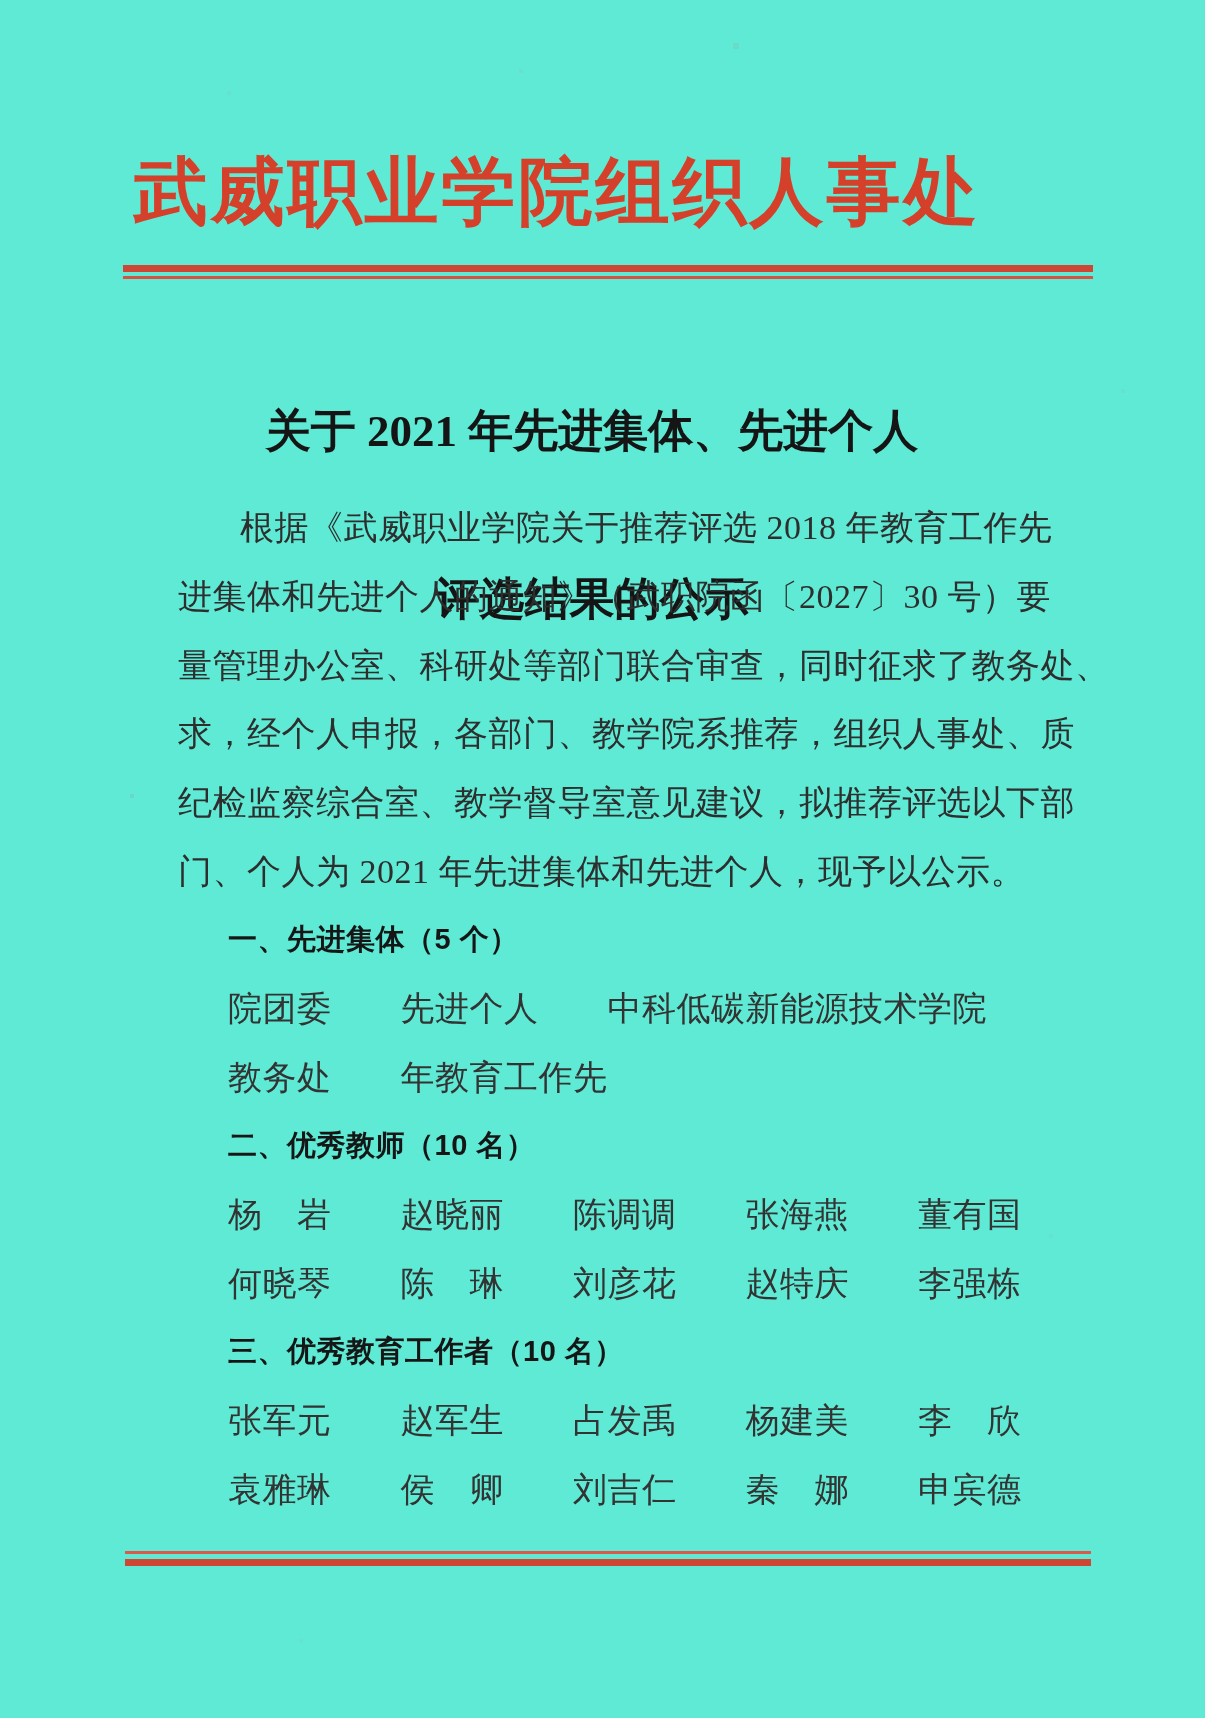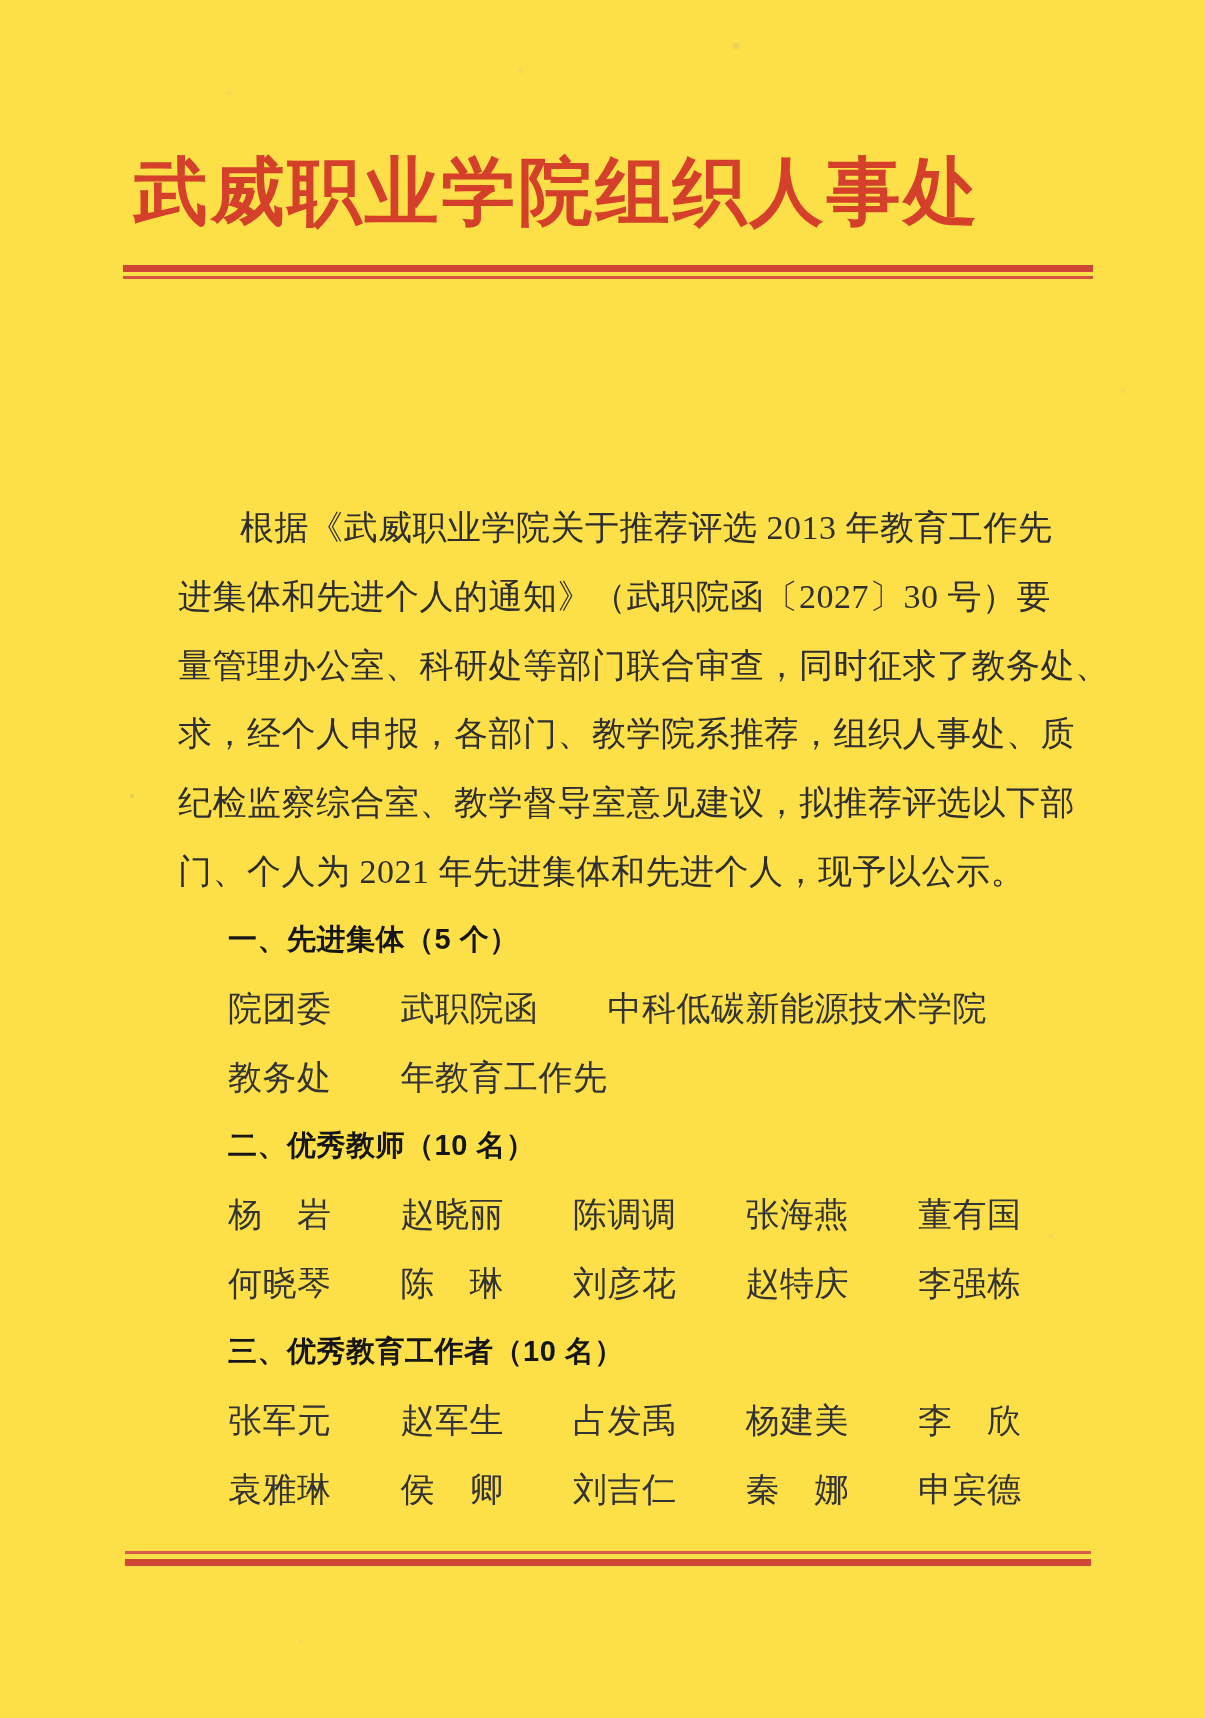--- a/index.html
+++ b/index.html
@@ -5,21 +5,21 @@
   html, body { margin: 0; padding: 0; }
   body {
     background: #e8e8e8;
     font-family: "Liberation Serif", "DejaVu Serif", serif;
   }
   .page {
     position: relative;
     width: 1205px;
     height: 1718px;
     margin: 0 auto;
-    background: #fde047;
+    background: #5eead4;
     overflow: hidden;
   }
   
   .org-title {
     position: absolute;
     top: 146px;
     left: 0;
     width: 1114px;
     text-align: center;
     font-size: 74px;
@@ -102,31 +102,35 @@
 
 <div class="page">
 
   <div class="specks"></div>
 
   <div class="org-title">武威职业学院组织人事处</div>
 
   <div class="rule header-thick"></div>
   <div class="rule header-thin"></div>
 
+  <div class="doc-title">
+    <div>关于 2021 年先进集体、先进个人</div>
+    <div>评选结果的公示</div>
+  </div>
 
   <div class="content">
-    <div class="row body-first">根据《武威职业学院关于推荐评选 2013 年教育工作先</div>
+    <div class="row body-first">根据《武威职业学院关于推荐评选 2018 年教育工作先</div>
     <div class="row">进集体和先进个人的通知》（武职院函〔2027〕30 号）要</div>
     <div class="row">量管理办公室、科研处等部门联合审查，同时征求了教务处、</div>
     <div class="row">求，经个人申报，各部门、教学院系推荐，组织人事处、质</div>
     <div class="row">纪检监察综合室、教学督导室意见建议，拟推荐评选以下部</div>
     <div class="row">门、个人为 2021 年先进集体和先进个人，现予以公示。</div>
 
     <div class="row heading">一、先进集体（5 个）</div>
-    <div class="row names">院团委　　武职院函　　中科低碳新能源技术学院</div>
+    <div class="row names">院团委　　先进个人　　中科低碳新能源技术学院</div>
     <div class="row names">教务处　　年教育工作先</div>
 
     <div class="row heading">二、优秀教师（10 名）</div>
     <div class="row names">杨　岩　　赵晓丽　　陈调调　　张海燕　　董有国</div>
     <div class="row names">何晓琴　　陈　琳　　刘彦花　　赵特庆　　李强栋</div>
 
     <div class="row heading">三、优秀教育工作者（10 名）</div>
     <div class="row names">张军元　　赵军生　　占发禹　　杨建美　　李　欣</div>
     <div class="row names">袁雅琳　　侯　卿　　刘吉仁　　秦　娜　　申宾德</div>
   </div>

